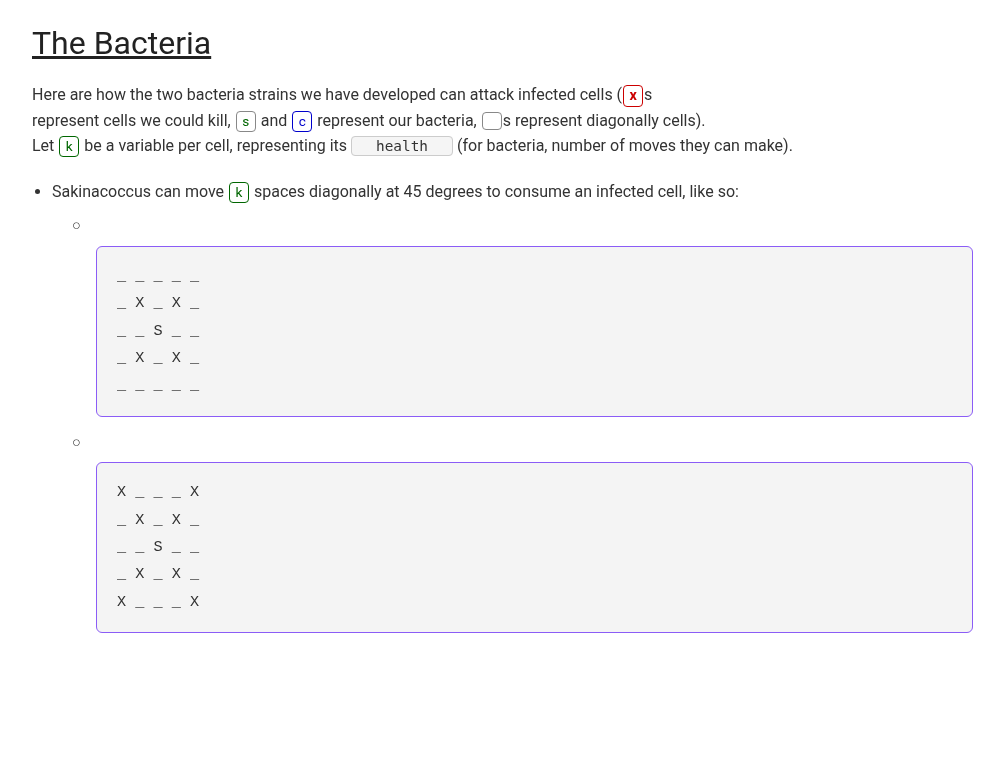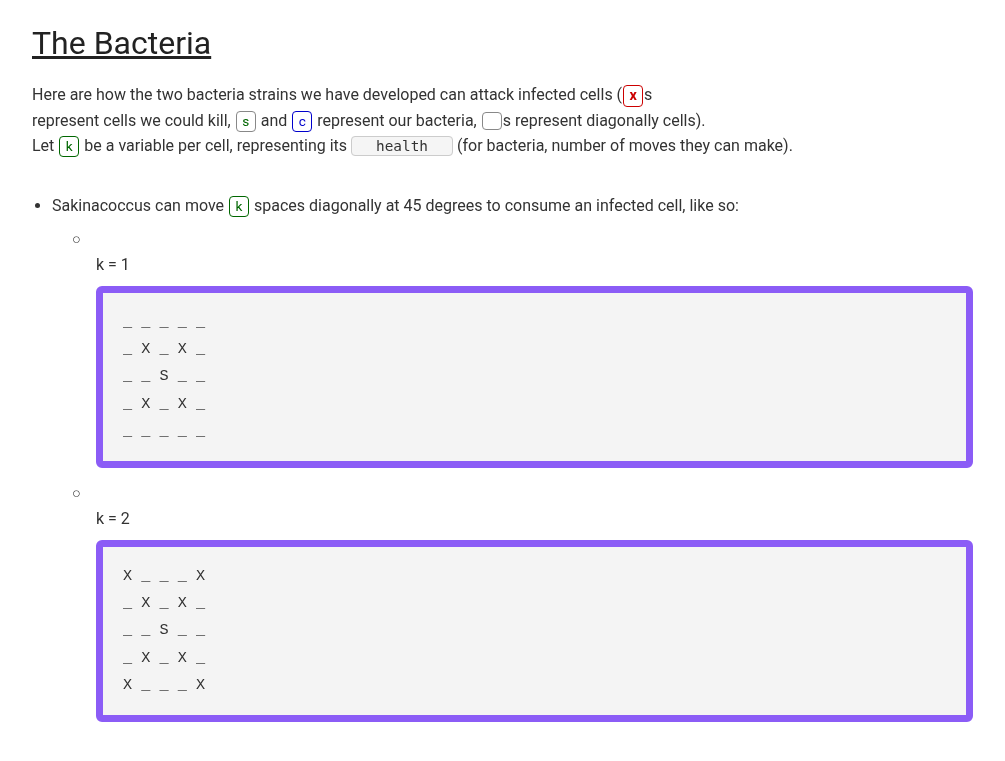--- a/index.html
+++ b/index.html
@@ -20,21 +20,21 @@
     h1 {
       font-size: 2em;
       font-weight: 400;
       margin-bottom: 20px;
       color: #222;
       text-decoration: underline;
     }
 
     .intro-text {
       line-height: 1.6;
-      margin-bottom: 34px;
+      margin-bottom: 20px;
     }
 
     .inline-badge {
       display: inline-flex;
       align-items: center;
       justify-content: center;
       border: 1.5px solid #888;
       border-radius: 4px;
       padding: 0px 4px;
       font-size: 0.9em;
@@ -110,21 +110,21 @@
       margin-bottom: 12px;
     }
 
     .sub-list > li::before {
       content: "○ ";
       font-size: 0.9em;
     }
 
     .code-block {
       background: #f4f4f4;
-      border: 7px solid #8b5cf6;
+      border: 1px solid #8b5cf6;
       border-radius: 6px;
       padding: 16px 20px;
       font-family: 'Courier New', Courier, monospace;
       font-size: 0.95em;
       line-height: 1.8;
       margin-top: 8px;
       margin-left: 24px;
       color: #333;
       white-space: pre;
       width: calc(100% - 24px);
@@ -160,29 +160,27 @@
 </div>
 
 <ul class="bullet-list">
   <li>
     <span>Sakinacoccus can move</span>
     <span class="inline-badge green-k">k</span>
     <span>spaces diagonally at 45 degrees to consume an infected cell, like so:</span>
 
     <ul class="sub-list">
       <li>
-        <div class="k-label">k = 1</div>
         <div class="code-block">_ _ _ _ _
 _ X _ X _
 _ _ S _ _
 _ X _ X _
 _ _ _ _ _</div>
       </li>
       <li>
-        <div class="k-label">k = 2</div>
         <div class="code-block">X _ _ _ X
 _ X _ X _
 _ _ S _ _
 _ X _ X _
 X _ _ _ X</div>
       </li>
     </ul>
   </li>
 </ul>
 

